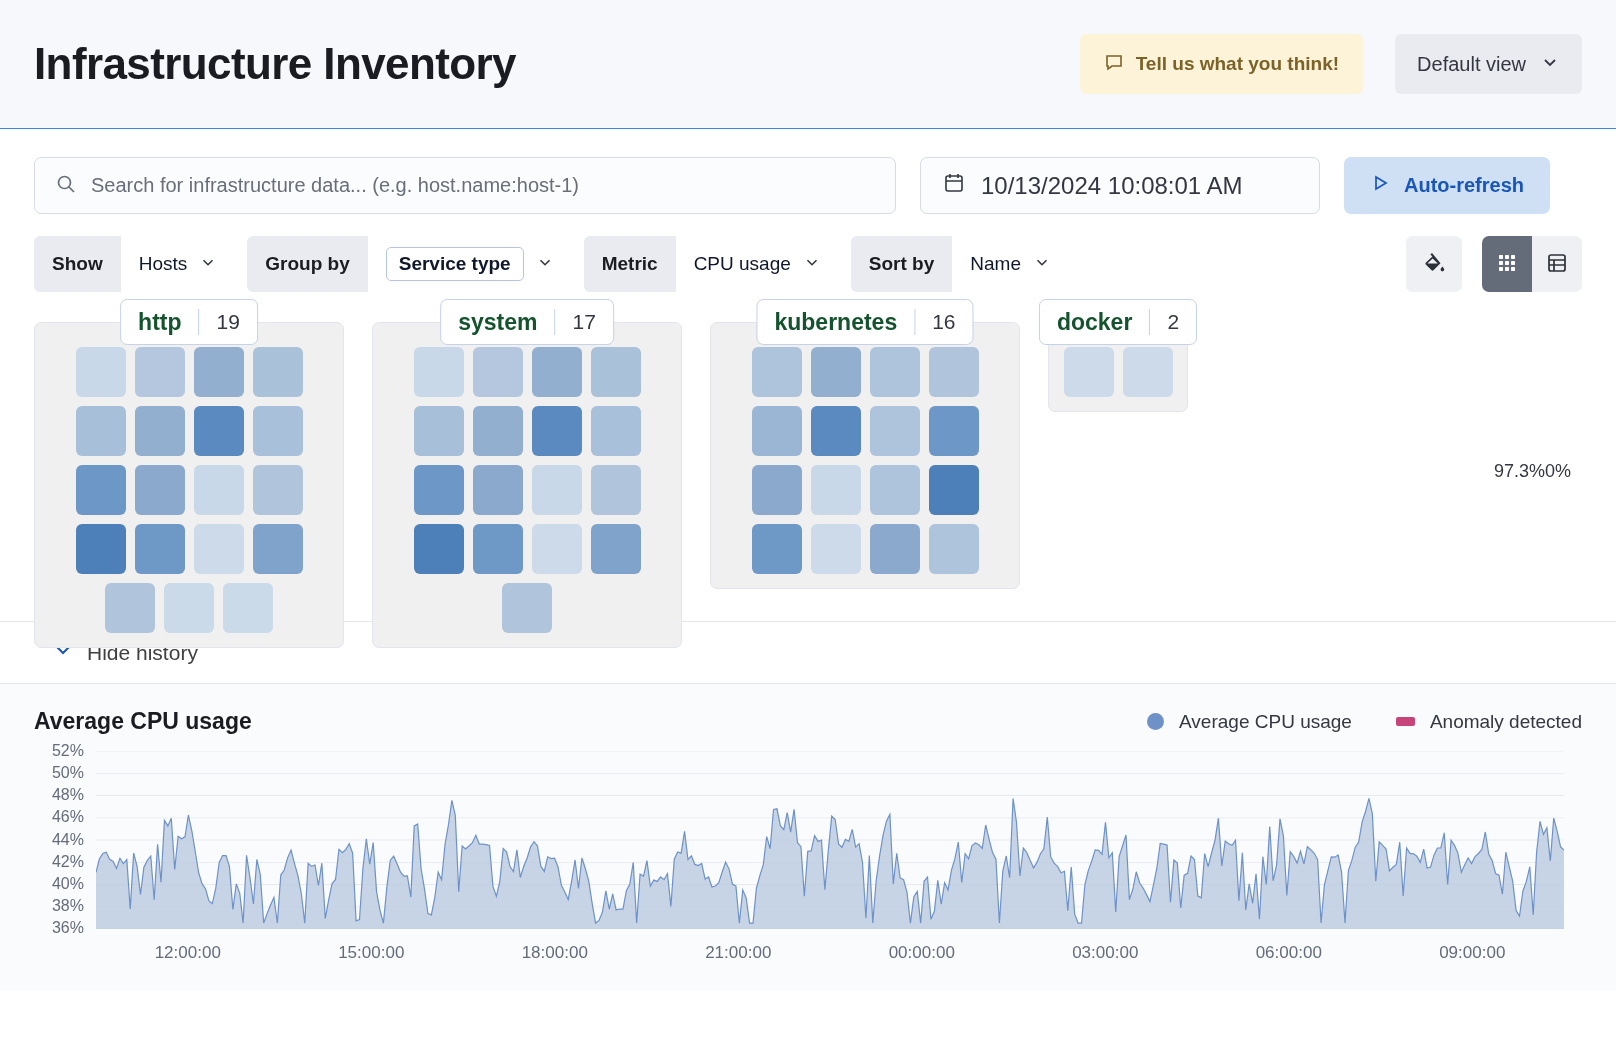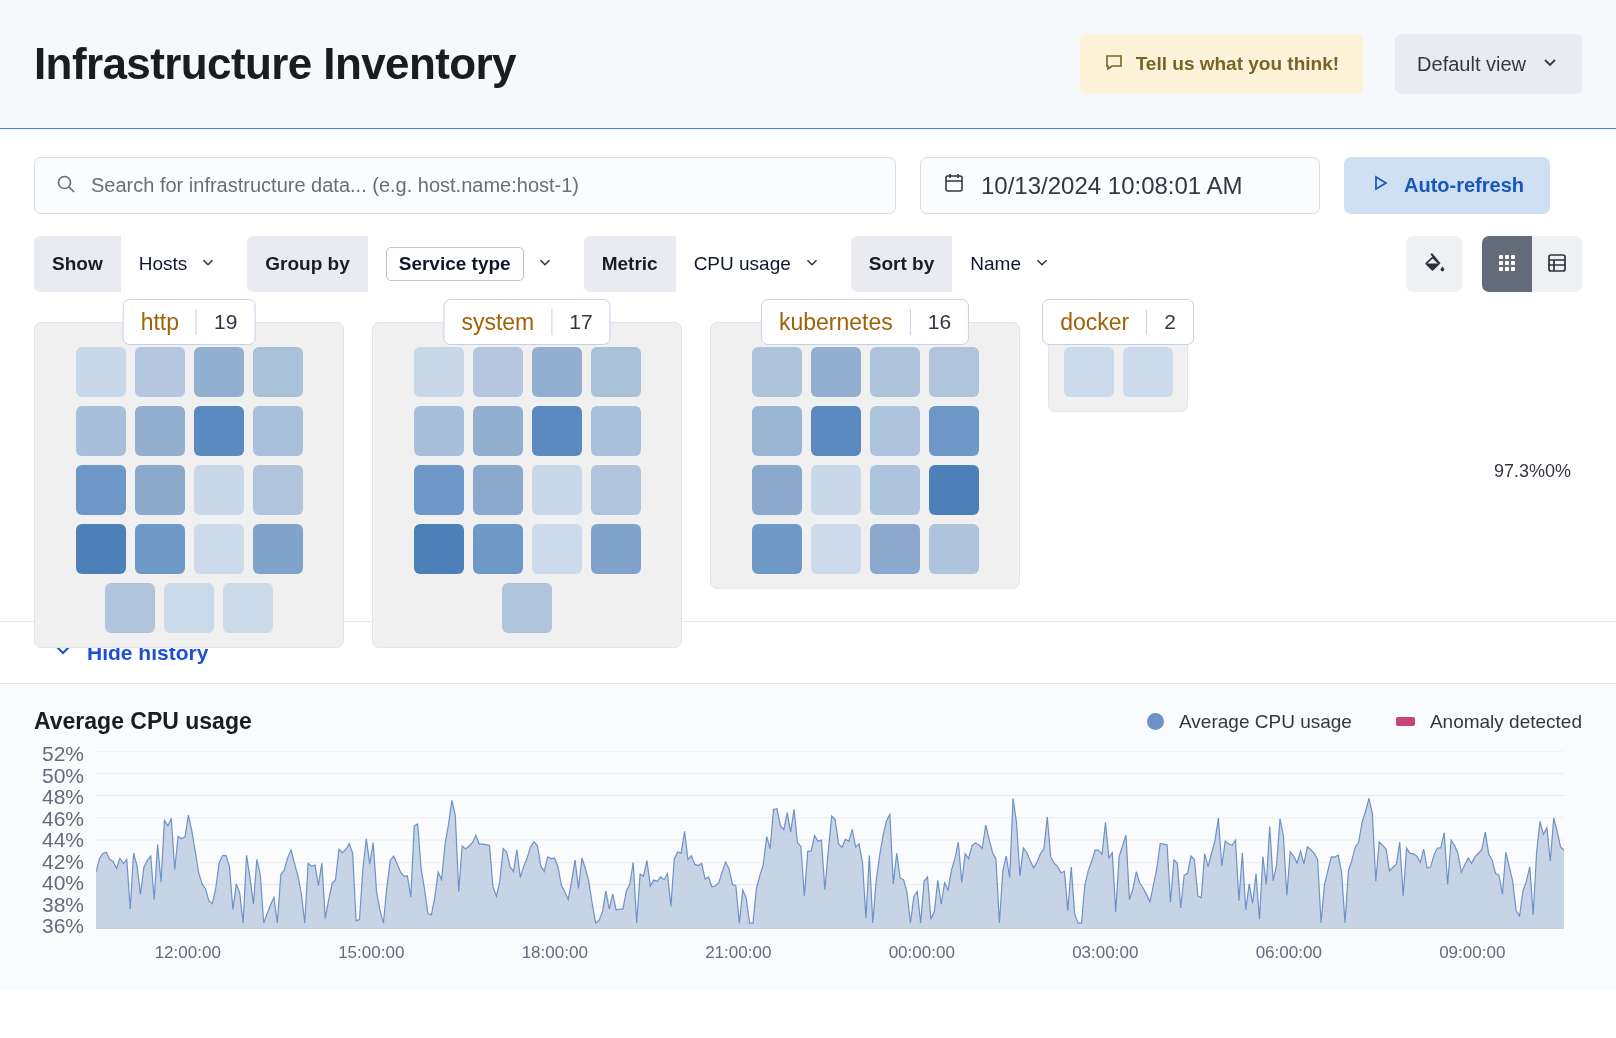--- a/index.html
+++ b/index.html
@@ -181,22 +181,22 @@
     border: 1px solid #c6d2e6;
     border-radius: 7px;
     display: flex; align-items: center;
     height: 46px;
     z-index: 3;
     white-space: nowrap;
   }
   .group-chip .gname {
     padding: 0 17px;
     font-size: 23px;
-    font-weight: 400;
-    color: #a16207;
+    font-weight: 700;
+    color: #14532d;
   }
   .group-chip .gsep { width: 1px; height: 26px; background: #c6d2e6; }
   .group-chip .gcount { padding: 0 17px; font-size: 21px; color: #343741; }
   .group-box {
     background: #f0f0f0;
     border: 1px solid #e2e5ec;
     border-radius: 7px;
     padding: 24px 14px 14px 14px;
     min-height: 80px;
   }
@@ -231,21 +231,21 @@
   
   .history-bar {
     height: 62px;
     background: #fff;
     display: flex; align-items: center;
     padding: 0 52px;
     border-bottom: 1px solid #e3e6ef;
   }
   .history-toggle {
     display: flex; align-items: center; gap: 13px;
-    font-size: 21px; font-weight: 700; color: #1d4ed8;
+    font-size: 21px; font-weight: 400; color: #404040;
     cursor: pointer; background: none; border: none;
   }
 
   
   .chart-panel {
     background: #fafbfd;
     height: 306px;
     padding: 24px 34px 0 34px;
     position: relative;
   }
@@ -255,21 +255,21 @@
   .legend-item { display: flex; align-items: center; gap: 15px; font-size: 19px; color: #343741; }
   .lg-dot { width: 17px; height: 17px; border-radius: 50%; background: #6e92c7; }
   .lg-sq { width: 19px; height: 9px; border-radius: 2px; background: #c7447b; }
   .chart-body { position: relative; margin-top: 16px; height: 185px; }
   .y-axis {
     position: absolute; left: 0; top: -8px;
     width: 50px; height: 193px;
     display: flex; flex-direction: column; justify-content: space-between;
     text-align: right;
   }
-  .y-axis span { font-size: 21px; color: #646b79; line-height: 1; }
+  .y-axis span { font-size: 16px; color: #646b79; line-height: 1; }
   .plot { position: absolute; left: 62px; right: 18px; top: 0; height: 178px; }
   .plot svg { display: block; width: 100%; height: 100%; }
   .x-axis {
     position: absolute; left: 62px; right: 18px; top: 192px;
     display: flex;
   }
   .x-axis span { font-size: 17px; color: #646b79; flex: 1; text-align: center; }
 </style>
 </head>
 <body>

